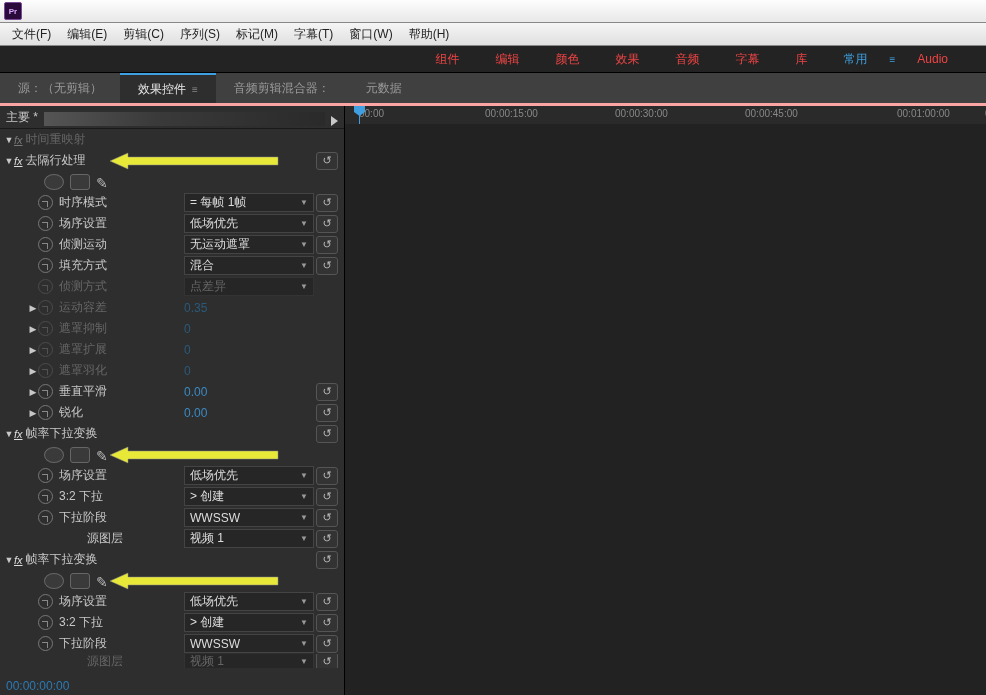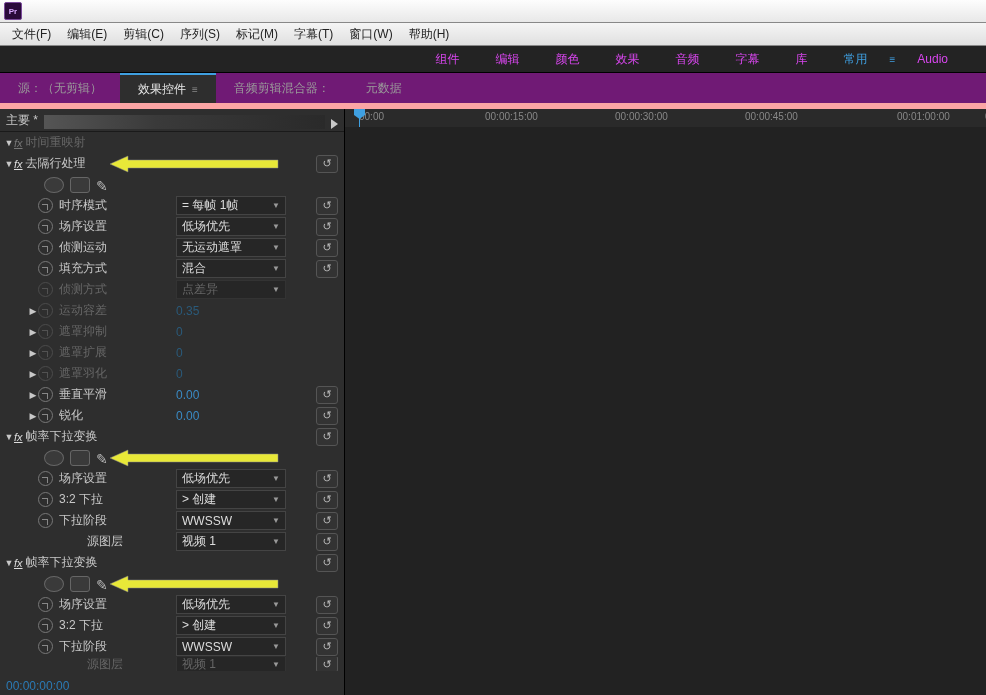--- a/index.html
+++ b/index.html
@@ -1,43 +1,43 @@
 <!DOCTYPE html>
 <html><head>
 <meta charset="utf-8">
 <style>
   html,body{margin:0;padding:0;background:#1a1a1a;font-family:"Microsoft YaHei",Arial,sans-serif;font-size:12px;color:#c8c8c8;width:986px;height:695px;overflow:hidden}
   .titlebar{height:22px;background:linear-gradient(#fdfdfd,#e8e8e8);display:flex;align-items:center;padding:0 4px;border-bottom:1px solid #888;color:#222}
   .titlebar .logo{width:16px;height:16px;background:#2a0a3a;border:1px solid #7a4a9a;border-radius:2px;display:flex;align-items:center;justify-content:center;font-size:8px;font-weight:bold;color:#d8a8ff;margin-right:6px}
   .menubar{height:22px;background:linear-gradient(#f5f5f5,#e0e0e0);display:flex;align-items:center;padding:0 4px;border-bottom:1px solid #888;color:#222}
   .menubar span{padding:0 8px;cursor:default}
   .workspace-bar{height:26px;background:#232323;display:flex;align-items:center;justify-content:flex-end;padding:0 20px;border-bottom:1px solid #000}
-  .workspace-bar span{padding:0 18px;color:#d946ef;cursor:default}
+  .workspace-bar span{padding:0 18px;color:#ef4444;cursor:default}
   .workspace-bar span.active{color:#3f9fe0}
   .workspace-bar .chev{color:#3f9fe0;font-size:10px;padding:0 4px}
-  .panel-tabs{height:30px;background:#701a75;display:flex;align-items:center;border-bottom:6px solid #fca5a5}
+  .panel-tabs{height:30px;background:#404040;display:flex;align-items:center;border-bottom:3px solid #fca5a5}
   .panel-tabs .tab{padding:0 18px;height:100%;display:flex;align-items:center;color:#9a9a9a;cursor:default}
   .panel-tabs .tab.active{background:#2e2e2e;color:#e8e8e8;border-top:2px solid #3f9fe0;box-sizing:border-box}
   .panel-tabs .hamb{font-size:10px;margin-left:6px;color:#888}
   .content{display:flex;height:calc(695px - 22px - 22px - 26px - 30px);}
   .effects-panel{width:344px;background:#2e2e2e;border-right:1px solid #000;overflow:hidden;display:flex;flex-direction:column}
   .effects-header{height:18px;display:flex;align-items:flex-end;padding:2px 6px;border-bottom:1px solid #1a1a1a}
   .effects-header .master{color:#c8c8c8}
   .effects-header .blur{flex:1;height:14px;margin-left:6px;background:linear-gradient(90deg,#555 0%,#3a3a3a 40%,#2a2a2a 100%);filter:blur(0.5px)}
   .effects-header .play{width:0;height:0;border-top:5px solid transparent;border-bottom:5px solid transparent;border-left:7px solid #c8c8c8;margin-left:6px;cursor:pointer}
   .effects-list{flex:1;overflow-y:auto;position:relative}
   .row{display:flex;align-items:center;height:21px;padding-right:4px;position:relative}
   .row .indent{display:inline-block}
   .row .twist{width:10px;text-align:center;font-size:9px;color:#c8c8c8;cursor:pointer;display:inline-block}
   .row .fx{font-style:italic;font-size:11px;color:#ddd;margin-right:3px;text-decoration:underline}
   .row .stopwatch{width:13px;height:13px;border:1px solid #777;border-radius:50%;margin-right:6px;display:inline-flex;align-items:center;justify-content:center;cursor:pointer;flex-shrink:0}
   .row .stopwatch::after{content:"";width:5px;height:5px;border-top:1px solid #888;border-right:1px solid #888;transform:translate(-1px,1px)}
   .row .label{flex:0 0 auto;color:#c8c8c8}
   .row .label.dim{color:#666}
-  .row .value-cell{position:absolute;left:176px;width:110px;display:flex;align-items:center}
+  .row .value-cell{position:absolute;left:184px;width:130px;display:flex;align-items:center}
   .row .reset-btn{position:absolute;right:6px;width:20px;height:16px;border:1px solid #555;border-radius:3px;background:#333;display:flex;align-items:center;justify-content:center;cursor:pointer}
   .row .reset-btn::after{content:"↺";font-size:11px;color:#bbb}
   .dropdown{width:120px;height:17px;background:#262626;border:1px solid #444;display:flex;align-items:center;padding:0 5px;color:#ddd;cursor:pointer;position:relative}
   .dropdown.dim{color:#666;border-color:#333}
   .dropdown::after{content:"▼";font-size:8px;position:absolute;right:5px;color:#999}
   .numval{color:#3a8ac4;cursor:ew-resize}
   .numval.dim{color:#2a5a7a}
   .checkbox{width:12px;height:12px;border:1px solid #555;background:#222;margin-right:6px;display:inline-block}
   .mask-icons{display:flex;gap:6px;padding-left:44px;align-items:center;height:21px}
   .mask-icons .mi{width:18px;height:14px;border:1px solid #666;border-radius:3px;background:#3a3a3a;cursor:pointer}

